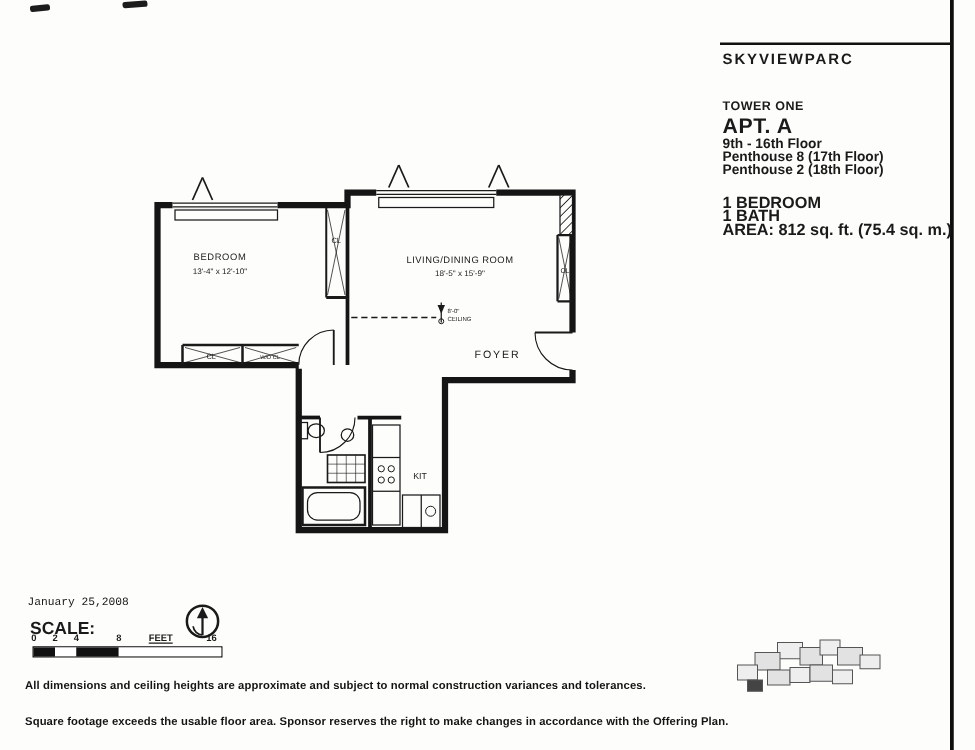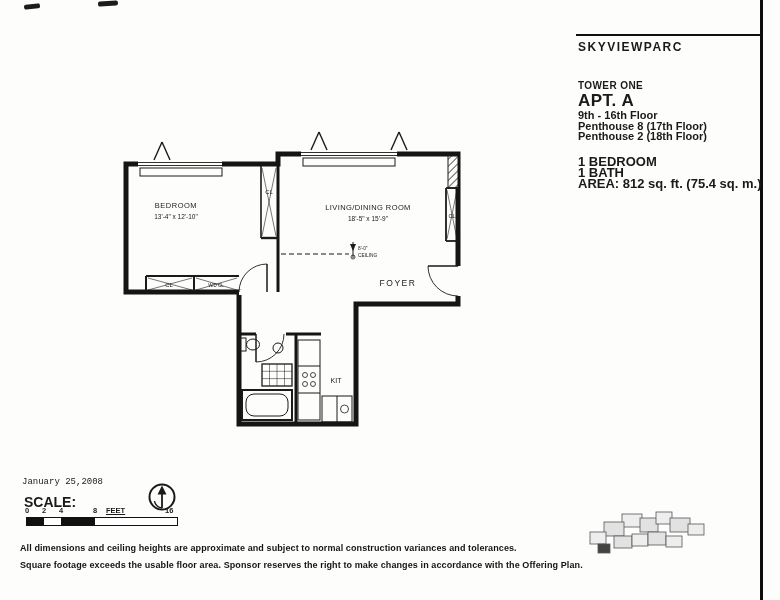--- a/index.html
+++ b/index.html
@@ -187,33 +187,33 @@
   <path d="M16,27 A8,8 0 0 1 8.5,20" fill="none" stroke="#1a1a1a" stroke-width="1.4"></path>
 </svg>
 
 <div class="abs" style="left:24px;top:494px;width:170px;height:36px;">
   <div class="scale-label">SCALE:</div>
   <div>
     <span class="scale-num" style="left:1px;top:12px;">0</span>
     <span class="scale-num" style="left:18px;top:12px;">2</span>
     <span class="scale-num" style="left:35px;top:12px;">4</span>
     <span class="scale-num" style="left:69px;top:12px;">8</span>
-    <span class="scale-num" style="left:82px;top:12px;text-decoration:underline;">FEET</span>
+    <span class="scale-num" style="left:95px;top:12px;text-decoration:underline;">FEET</span>
     <span class="scale-num" style="left:141px;top:12px;">16</span>
   </div>
   <div class="scale-bar" style="left:2px;top:23px;">
     <div class="scale-seg" style="left:0;width:17px;background:#111;"></div>
     <div class="scale-seg" style="left:17px;width:17px;background:#fff;"></div>
     <div class="scale-seg" style="left:34px;width:34px;background:#111;"></div>
     <div class="scale-seg" style="left:68px;width:82px;background:#fff;"></div>
   </div>
 </div>
 
 <div class="abs disclaimer" style="left:20px;top:543px;">All dimensions and ceiling heights are approximate and subject to normal construction variances and tolerances.</div>
-<div class="abs disclaimer" style="left:20px;top:560px;">Square footage exceeds the usable floor area. Sponsor reserves the right to make changes in accordance with the Offering Plan.</div>
+<div class="abs disclaimer" style="left:20px;top:572px;">Square footage exceeds the usable floor area. Sponsor reserves the right to make changes in accordance with the Offering Plan.</div>
 
 <svg class="abs" style="left:588px;top:508px;" width="140" height="62" viewBox="0 0 140 62">
   <g fill="#eee" stroke="#555" stroke-width="0.8">
     <rect x="34" y="6" width="20" height="13"></rect>
     <rect x="52" y="10" width="18" height="14" fill="#e2e2e2"></rect>
     <rect x="68" y="4" width="16" height="12"></rect>
     <rect x="82" y="10" width="20" height="14" fill="#e2e2e2"></rect>
     <rect x="100" y="16" width="16" height="11"></rect>
     <rect x="16" y="14" width="20" height="14" fill="#e2e2e2"></rect>
     <rect x="2" y="24" width="16" height="12"></rect>

